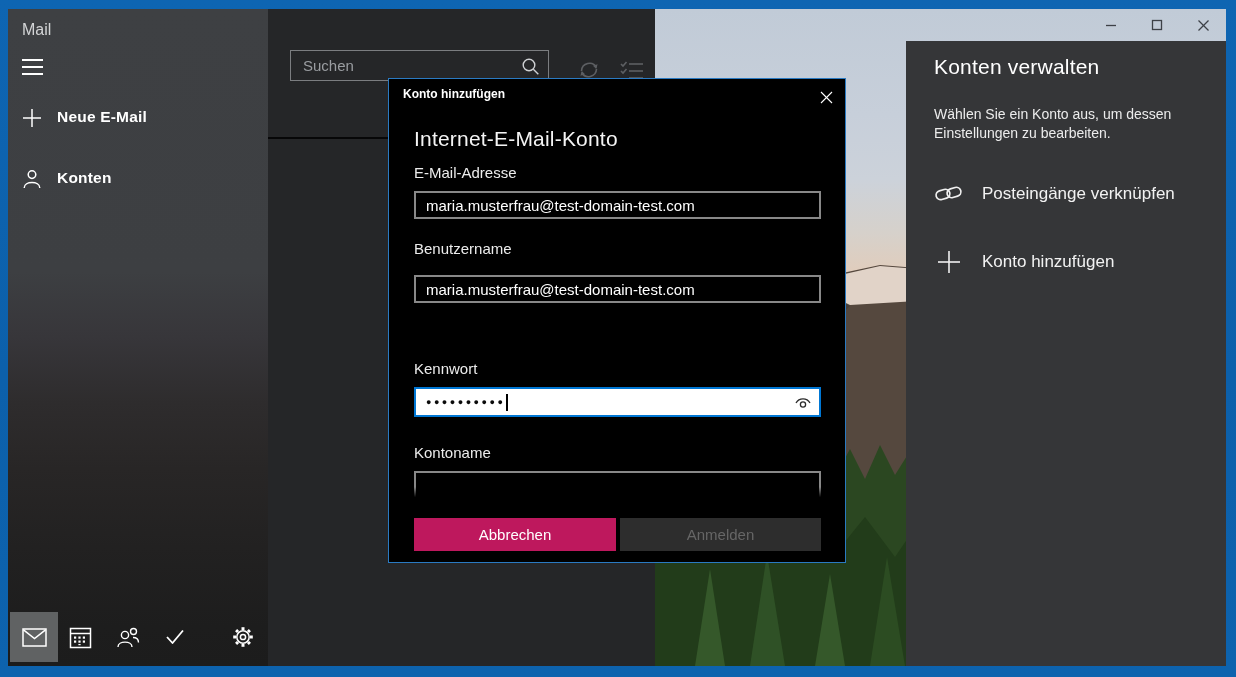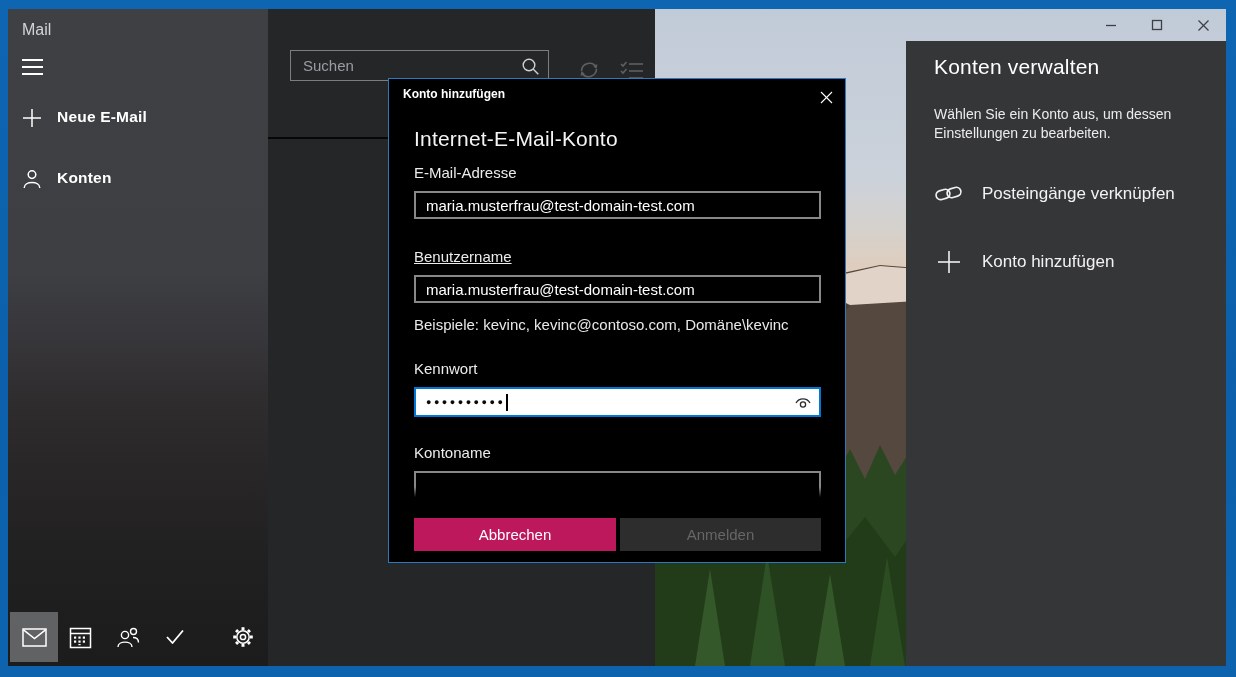--- a/index.html
+++ b/index.html
@@ -78,21 +78,21 @@
 
   
   #dialog {
     position:absolute; left:380px; top:69px; width:458px; height:485px;
     background:#000000; border:1px solid #2a7ac2; z-index:5;
   }
   #dialog-title { position:absolute; left:14px; top:8px; font-size:12px; font-weight:700; color:#ffffff; }
   #dialog-close { position:absolute; left:424px; top:6px; width:26px; height:24px; display:flex; align-items:center; justify-content:center; cursor:pointer; }
   #dialog-heading { position:absolute; left:25px; top:48px; font-size:21px; font-weight:400; color:#f4f4f4; letter-spacing:.2px; }
   .dlg-label { position:absolute; left:25px; font-size:15px; color:#ececec; }
-  #lbl-email { top:85px; } #lbl-user { top:169px;text-decoration:underline; } #lbl-pwd { top:281px;text-align:center; } #lbl-acct { top:365px; }
+  #lbl-email { top:85px; } #lbl-user { top:161px; } #lbl-pwd { top:281px;text-align:center; } #lbl-acct { top:365px; }
   .dlg-input {
     position:absolute; left:25px; width:407px; height:28px;
     background:#000000; border:2px solid #888888; color:#ffffff;
     font-size:15px; padding:0 10px; font-family:"Liberation Sans", sans-serif; outline:none;
   }
   #input-email { top:112px; } #input-user { top:196px; }
   #hint-user { position:absolute; left:25px; top:237px; font-size:15px; color:#e9e9e9; }
   #pwd-field {
     position:absolute; left:25px; top:308px; width:407px; height:30px;
     background:#ffffff; border:2px solid #0077d4; display:flex; align-items:center;
@@ -308,21 +308,20 @@
           <line x1="12" y1="1" x2="1" y2="12" stroke="#ffffff" stroke-width="1.1"></line>
         </svg>
     </div>
     <div id="dialog-heading">Internet-E-Mail-Konto</div>
 
     <div class="dlg-label" id="lbl-email">E-Mail-Adresse</div>
     <input class="dlg-input" id="input-email" value="maria.musterfrau@test-domain-test.com" style="">
 
     <div class="dlg-label" id="lbl-user">Benutzername</div>
     <input class="dlg-input" id="input-user" value="maria.musterfrau@test-domain-test.com" style="">
-    <div id="hint-user">Beispiele: kevinc, kevinc@contoso.com, Domäne\kevinc</div>
 
     <div class="dlg-label" id="lbl-pwd">Kennwort</div>
     <div id="pwd-field">
       <span id="pwd-dots">●●●●●●●●●●</span>
       <span id="pwd-caret"></span>
       <span id="reveal-btn">
         <svg width="20" height="18" viewBox="0 0 20 18">
           <path d="M3,10 A8,8 0 0 1 17,10" fill="none" stroke="#2b2b2b" stroke-width="1.3"></path>
           <circle cx="10" cy="11.5" r="2.6" fill="none" stroke="#2b2b2b" stroke-width="1.3"></circle>
         </svg>

